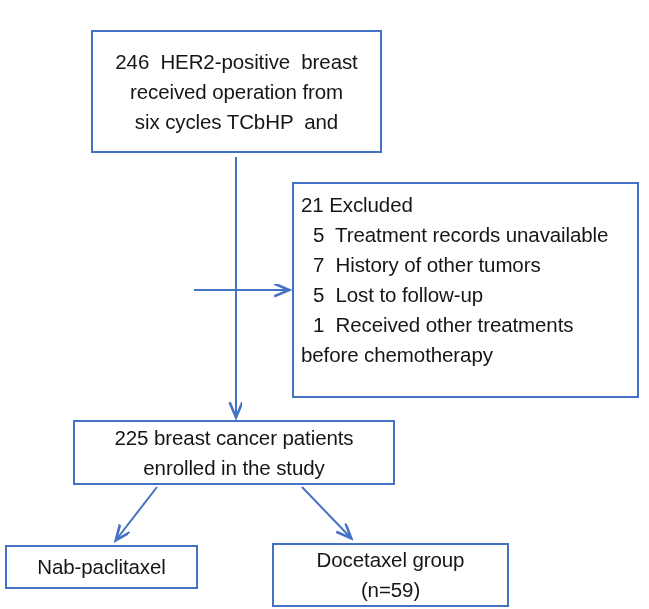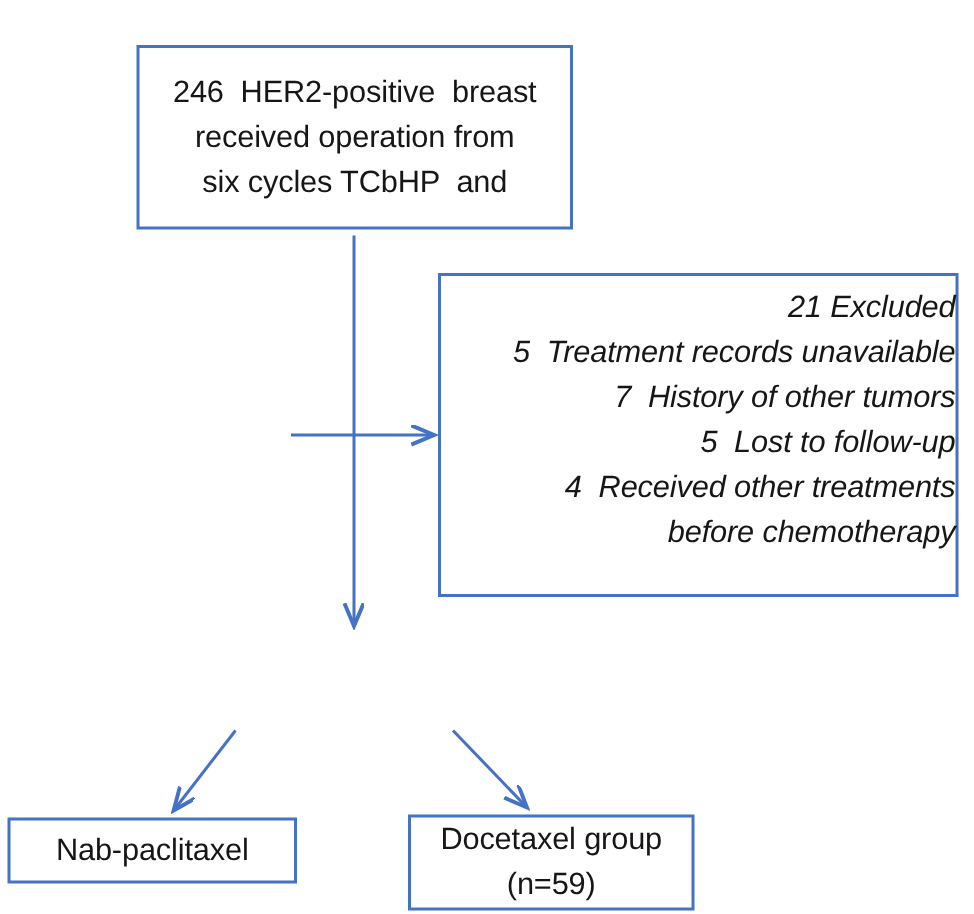--- a/index.html
+++ b/index.html
@@ -35,35 +35,33 @@
     white-space: pre;
   }
   .centered .line {
     text-align: center;
   }
   .left-aligned {
     justify-content: flex-start;
     padding-top: 6px;
   }
   .left-aligned .line {
-    text-align: right;
+    text-align: left;
     padding-left: 7px;
-    font-style: italic;
   }
   .left-aligned .line.indented {
     padding-left: 19px;
-    margin-left: 26px;
   }
 
   
   #box-screened  { left: 91px;  top: 5px;   width: 291px; height: 123px; margin-top: 25px; }
   #box-excluded  { left: 292px; top: 182px; width: 347px; height: 216px; }
   #box-enrolled  { left: 73px;  top: 420px; width: 322px; height: 65px;  }
   #box-nab       { left: 5px;   top: 545px; width: 193px; height: 44px;  }
-  #box-doc       { left: 272px; top: 543px; width: 191px; height: 64px;  }
+  #box-doc       { left: 272px; top: 543px; width: 237px; height: 64px;  }
 
   
   #connectors {
     position: absolute;
     left: 0;
     top: 0;
     width: 649px;
     height: 609px;
     pointer-events: none;
   }
@@ -93,24 +91,28 @@
     <span class="line">246  HER2-positive  breast</span>
     <span class="line">received operation from</span>
     <span class="line">six cycles TCbHP  and</span>
   </div>
 
   <div class="node-box left-aligned" id="box-excluded">
     <span class="line">21 Excluded</span>
     <span class="line indented">5  Treatment records unavailable</span>
     <span class="line indented">7  History of other tumors</span>
     <span class="line indented">5  Lost to follow-up</span>
-    <span class="line indented">4  Received other treatments</span>
+    <span class="line indented">1  Received other treatments</span>
     <span class="line">before chemotherapy</span>
   </div>
 
+  <div class="node-box centered" id="box-enrolled">
+    <span class="line">225 breast cancer patients</span>
+    <span class="line">enrolled in the study</span>
+  </div>
 
   <div class="node-box centered" id="box-nab">
     <span class="line">Nab-paclitaxel</span>
   </div>
 
   <div class="node-box centered" id="box-doc">
     <span class="line">Docetaxel group</span>
     <span class="line">(n=59)</span>
   </div>
 

